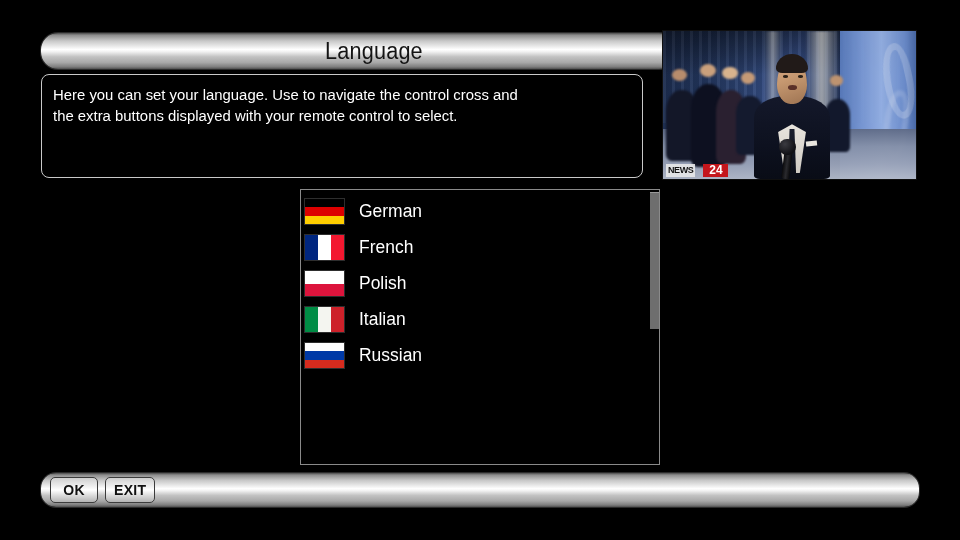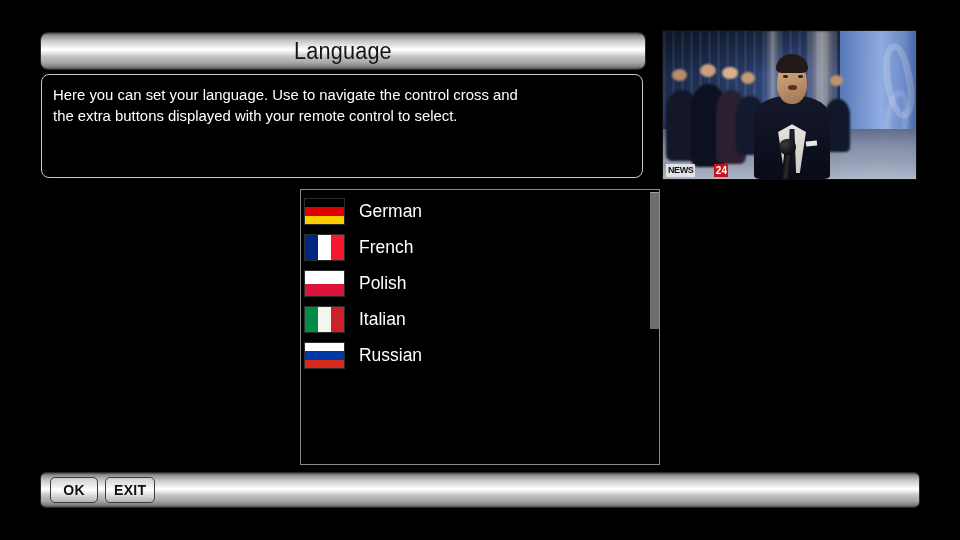--- a/index.html
+++ b/index.html
@@ -20,35 +20,36 @@
     left: 0; top: 0;
     width: 960px; height: 540px;
     background: #000;
   }
 
   
   .title-bar {
     position: absolute;
     left: 41px; top: 33px;
     width: 604px; height: 36px;
-    border-radius: 7px;
+    border-radius: 17px;
     background: linear-gradient(to bottom,
         #4a4a4a 0%,
         #8d8d8d 6%,
         #c8c8c8 22%,
         #ffffff 46%,
         #f2f2f2 52%,
         #c2c2c2 66%,
         #a8a8a8 82%,
         #7e7e7e 94%,
         #4f4f4f 100%);
     box-shadow: 0 0 0 1px #2a2a2a;
     display: flex;
     align-items: center;
     justify-content: center;
+    padding-left: 31px;
   }
   .title-text {
     font-size: 23px;
     font-weight: 400;
     color: #141414;
     letter-spacing: 0.2px;
     font-family: "Liberation Sans Narrow", "Liberation Sans", sans-serif;
     transform: scaleX(0.94);
   }
 
@@ -218,28 +219,28 @@
   }
   .wm-box {
     height: 13px;
     background: rgba(235,235,235,0.88);
     color: #121212;
     font-size: 9px;
     line-height: 13px;
     padding: 0 2px;
     font-weight: bold;
     letter-spacing: -0.4px;
-    margin-right: 19px;
+    margin-right: 8px;
     font-family: "Liberation Sans Narrow", "Liberation Sans", sans-serif;
   }
   .wm-red {
-    height: 13px; width: 14px;
+    height: 13px; width: 25px;
     background: #c4161c;
     color: #fff;
-    font-size: 10px;
+    font-size: 12px;
     line-height: 13px;
     text-align: center;
     font-weight: bold;
   }
 
   
   .list-panel {
     position: absolute;
     left: 300px; top: 189px;
     width: 360px; height: 276px;
@@ -335,21 +336,21 @@
     background: #6e6e6e;
     border-top: 1px solid #9a9a9a;
     box-sizing: border-box;
   }
 
   
   .bottom-bar {
     position: absolute;
     left: 41px; top: 473px;
     width: 878px; height: 34px;
-    border-radius: 5px;
+    border-radius: 15px;
     background: linear-gradient(to bottom,
         #4a4a4a 0%,
         #8d8d8d 6%,
         #c8c8c8 22%,
         #ffffff 46%,
         #f2f2f2 52%,
         #c2c2c2 66%,
         #a8a8a8 82%,
         #7e7e7e 94%,
         #4f4f4f 100%);

